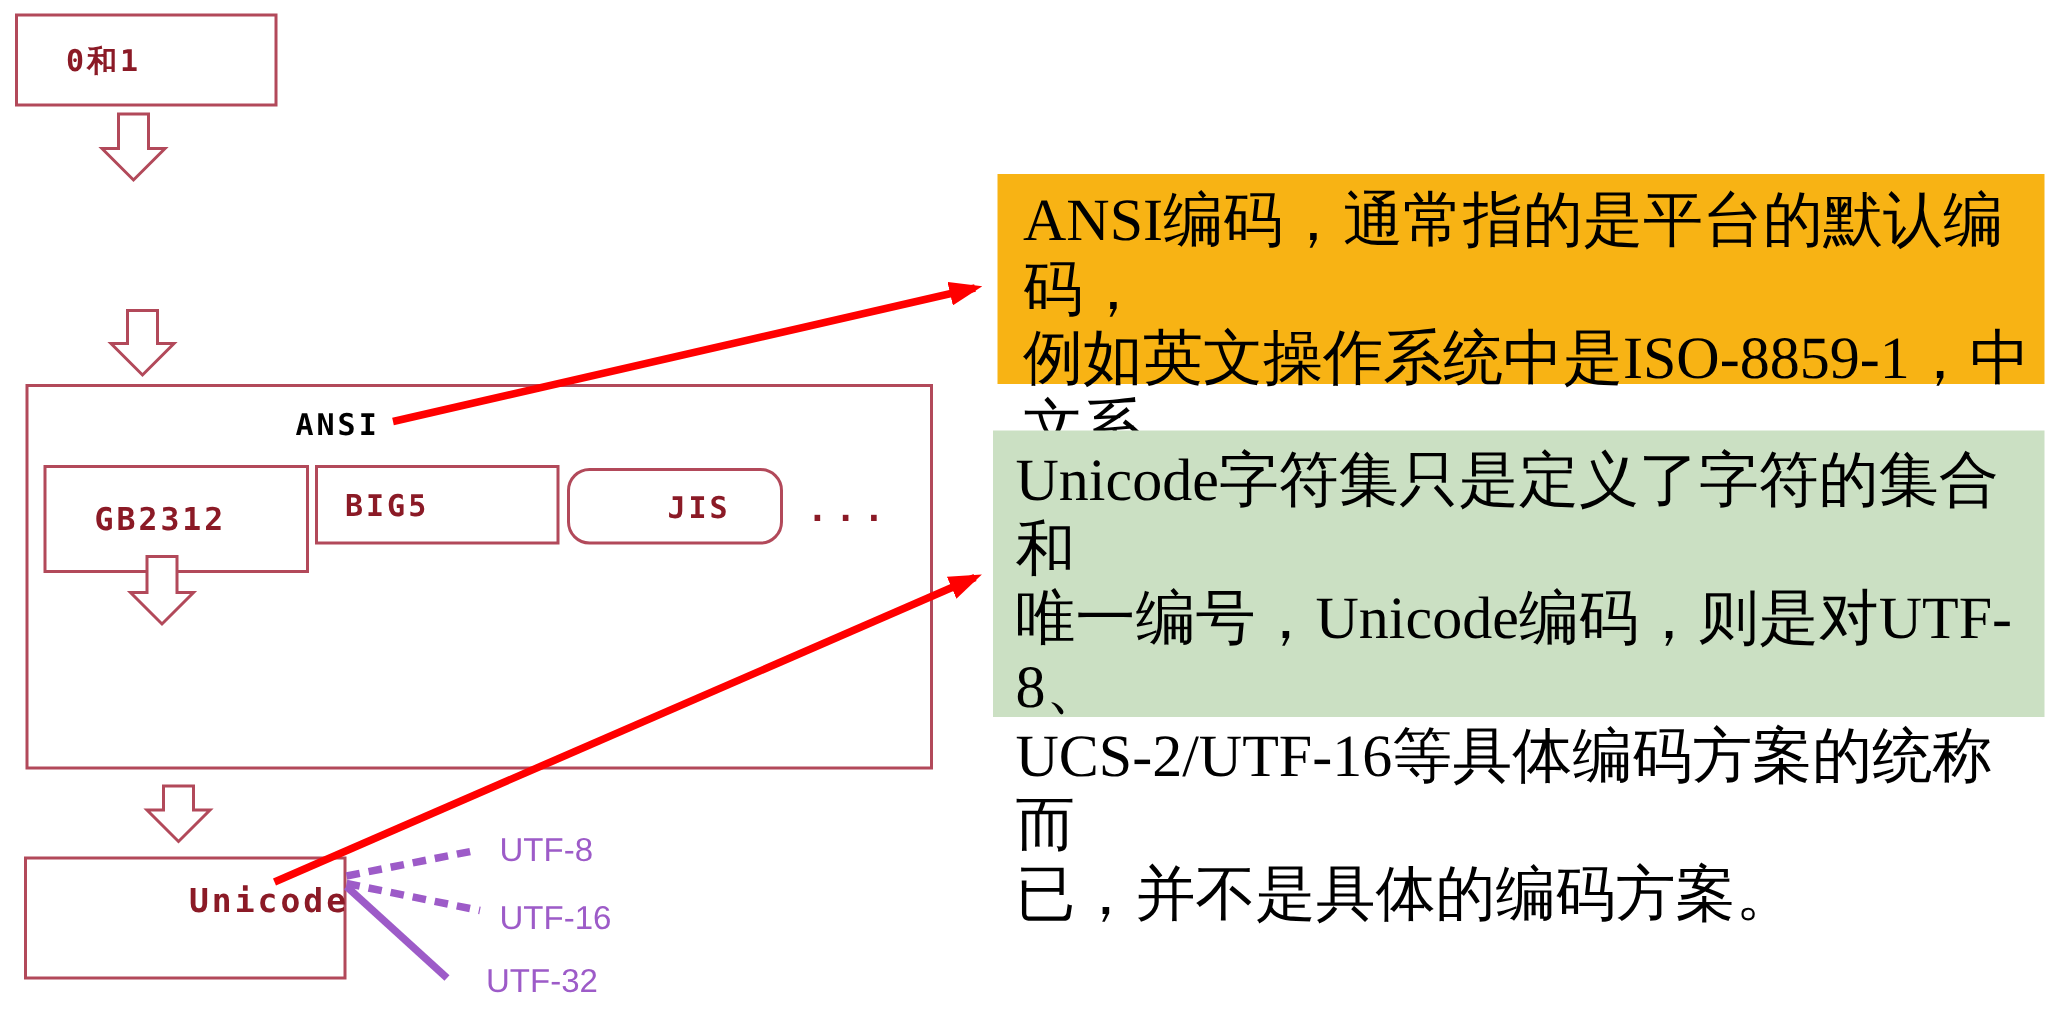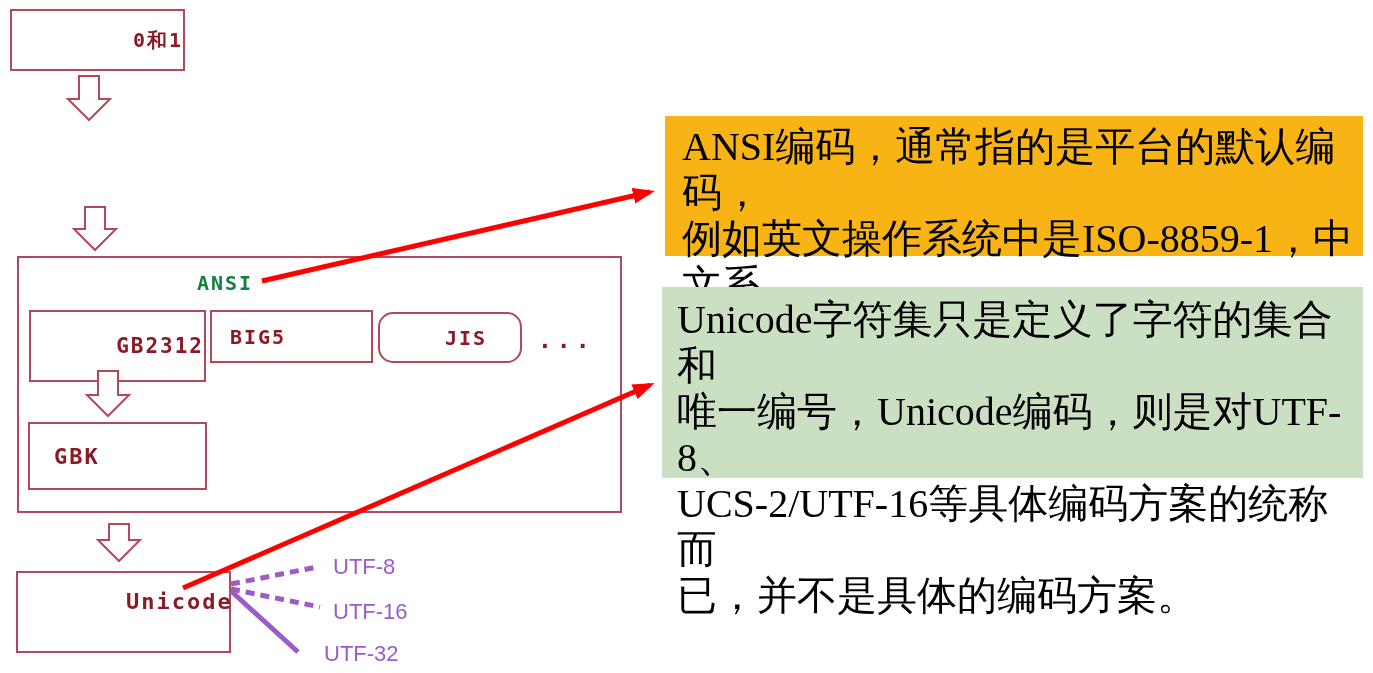--- a/index.html
+++ b/index.html
@@ -15,32 +15,33 @@
     position:absolute;
     box-sizing:border-box;
     background:#ffffff;
     border:2px solid #b2495a;
     color:#8b1a26;
     font-family:"DejaVu Sans Mono",monospace;
     font-weight:bold;
     letter-spacing:2px;
     display:flex;
     align-items:center;
-    justify-content:flex-end;
+    justify-content:flex-start;
     font-size:21px;
+    padding-left:32px;
   }
   #node-binary{left:10px;top:9px;width:175px;height:62px;font-size:20px;}
   #node-ascii{left:10px;top:127px;width:179px;height:75px;justify-content:flex-start;padding-left:30px;}
   #ansi-group{
     position:absolute;left:17px;top:256px;width:605px;height:257px;
     box-sizing:border-box;border:2px solid #b2495a;background:#ffffff;
   }
   #ansi-label{
     position:absolute;left:178px;top:13px;
-    color:#15803d;font-family:"DejaVu Sans Mono",monospace;
+    color:#000000;font-family:"DejaVu Sans Mono",monospace;
     font-weight:bold;font-size:20px;letter-spacing:2px;
   }
   #node-gb2312{left:29px;top:310px;width:177px;height:72px;}
   #node-big5{left:210px;top:310px;width:163px;height:53px;justify-content:flex-start;padding-left:18px;font-size:20px;}
   #node-jis{left:378px;top:312px;width:144px;height:51px;justify-content:center;padding-left:32px;font-size:20px;border-radius:15px;}
   #ellipsis-label{
     position:absolute;left:538px;top:327px;
     color:#8b1a26;font-family:"DejaVu Sans Mono",monospace;
     font-weight:bold;font-size:23px;letter-spacing:5px;
   }
@@ -103,23 +104,20 @@
   <div class="node" id="node-gb2312">
       <span>GB2312</span>
     </div>
   <div class="node" id="node-big5">
       <span>BIG5</span>
     </div>
   <div class="node" id="node-jis">
       <span>JIS</span>
     </div>
   <div id="ellipsis-label">...</div>
-  <div class="node" id="node-gbk">
-      <span>GBK</span>
-    </div>
 
   <div class="node" id="node-unicode">
       <span>Unicode</span>
     </div>
 
   <div class="utf-label" id="utf8-label">UTF-8</div>
   <div class="utf-label" id="utf16-label">UTF-16</div>
   <div class="utf-label" id="utf32-label">UTF-32</div>
 
   <div class="note" id="ansi-note">ANSI编码，通常指的是平台的默认编码，

